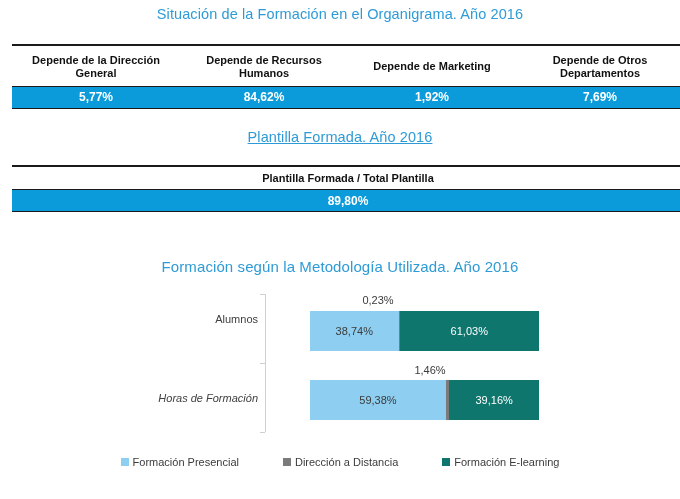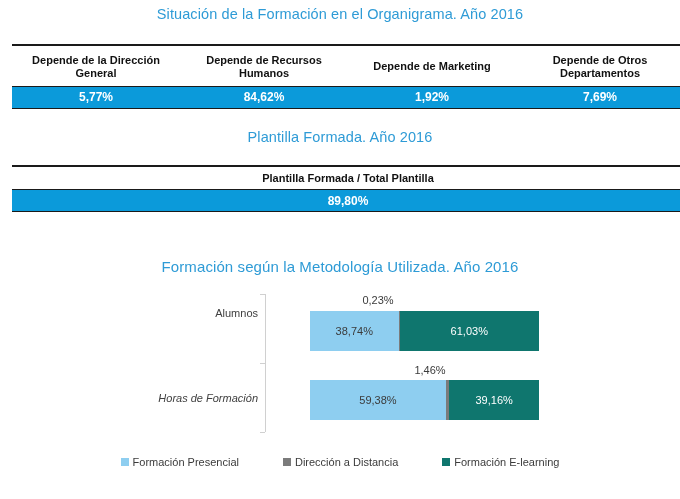--- a/index.html
+++ b/index.html
@@ -16,21 +16,21 @@
     position: absolute;
     left: 0; width: 680px;
     text-align: center;
     color: #2e9bd6;
     font-size: 14.5px;
     font-weight: 400;
     letter-spacing: .1px;
     white-space: nowrap;
   }
   #title-1 { top: 6px; }
-  #title-2 { top: 129px; }
+  #title-2 { top: 129px; text-decoration: underline; }
   #title-3 { top: 258px; font-size: 15px; }
 
   
   .tbl {
     position: absolute;
     left: 12px; width: 672px;
     border-top: 2.5px solid #1a1a1a;
     background: #f97316;
   }
   #tbl-1 { top: 44px; }
@@ -193,21 +193,21 @@
   </div>
 
   <div class="section-title" id="title-3">Formación según la Metodología Utilizada. Año 2016</div>
 
   <div id="chart">
     <div id="axis-line"></div>
     <div class="axis-tick" style="top:6px;"></div>
     <div class="axis-tick" style="top:75px;"></div>
     <div class="axis-tick" style="top:144px;"></div>
 
-    <div class="cat-wrap" style="top:19px;">Alumnos</div>
+    <div class="cat-wrap" style="top:25px;">Alumnos</div>
     <div class="cat-wrap" style="top:104px;font-style:italic;">Horas de Formación</div>
 
     <div class="callout" id="callout-0" style="top:6px; left:378px;">0,23%</div>
 
     <div class="bar" id="bar-alumnos" style="top:23px; width:273px;">
       <div class="seg seg-presencial" style="width:38.74%;">
         <span class="seg-val">38,74%</span>
       </div>
       <div class="seg seg-distancia" style="width:0.23%; min-width:1px;"></div>
       <div class="seg seg-elearning" style="width:61.03%;">

